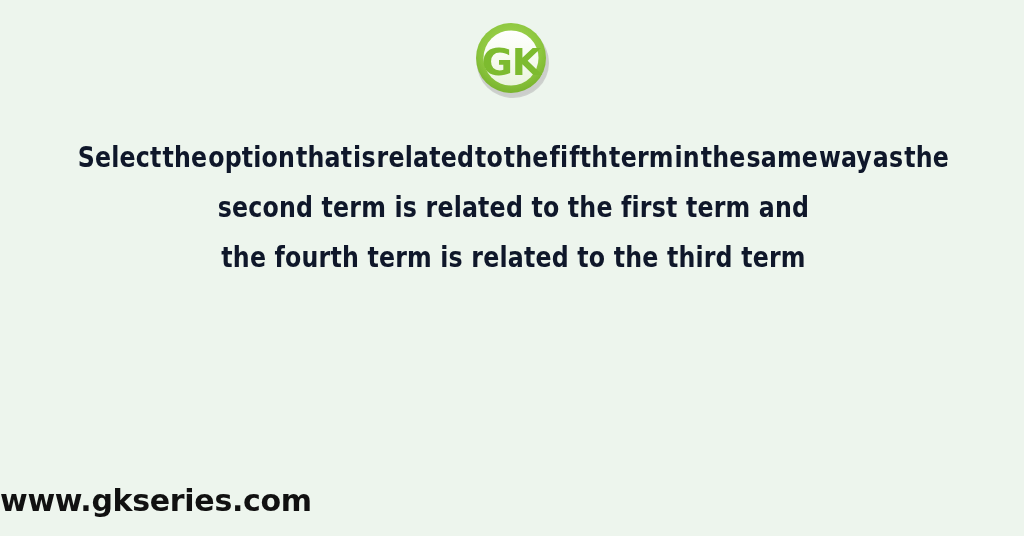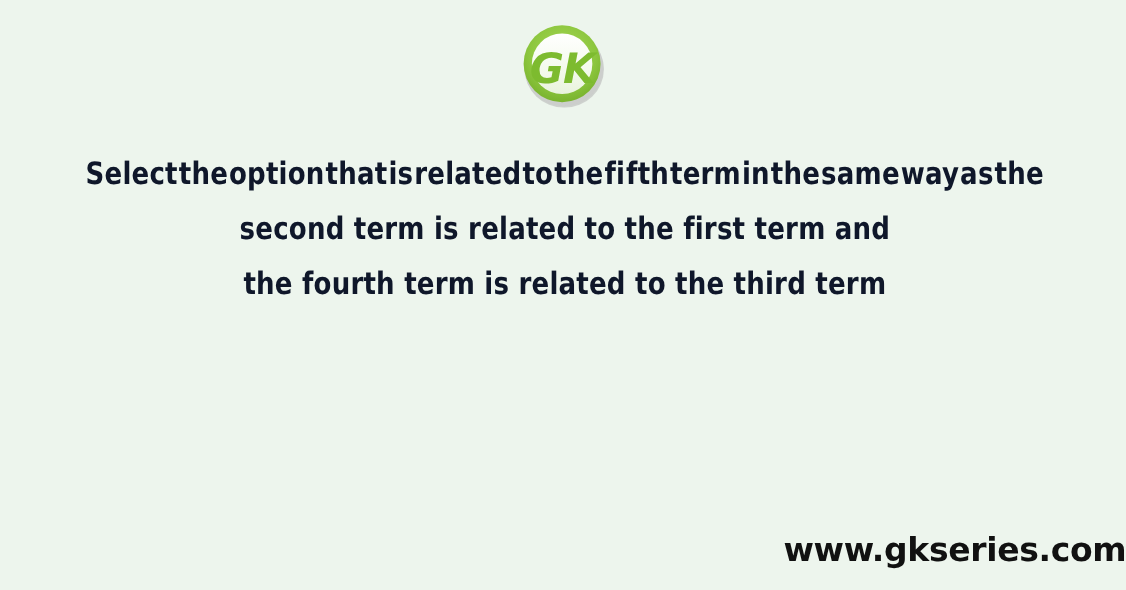--- a/index.html
+++ b/index.html
@@ -28,21 +28,20 @@
     width: 1024px;
     height: 90px;
     display: flex;
     align-items: flex-start;
     justify-content: center;
   }
   .logo {
     position: relative;
     width: 78px;
     height: 80px;
-    font-style: italic;
   }
   .logo svg {
     display: block;
     width: 78px;
     height: 80px;
   }
 
   
   .question {
     position: absolute;
@@ -74,21 +73,21 @@
   .qline.centered {
     text-align: center;
   }
 
   
   .footer {
     position: absolute;
     left: 0;
     top: 483px;
     width: 1024px;
-    text-align: right;
+    text-align: left;
   }
   .footer-text {
     display: inline-block;
     font-family: "DejaVu Sans", "Liberation Sans", sans-serif;
     font-size: 30px;
     font-weight: bold;
     color: #111111;
     letter-spacing: -0.3px;
   }
 </style>

